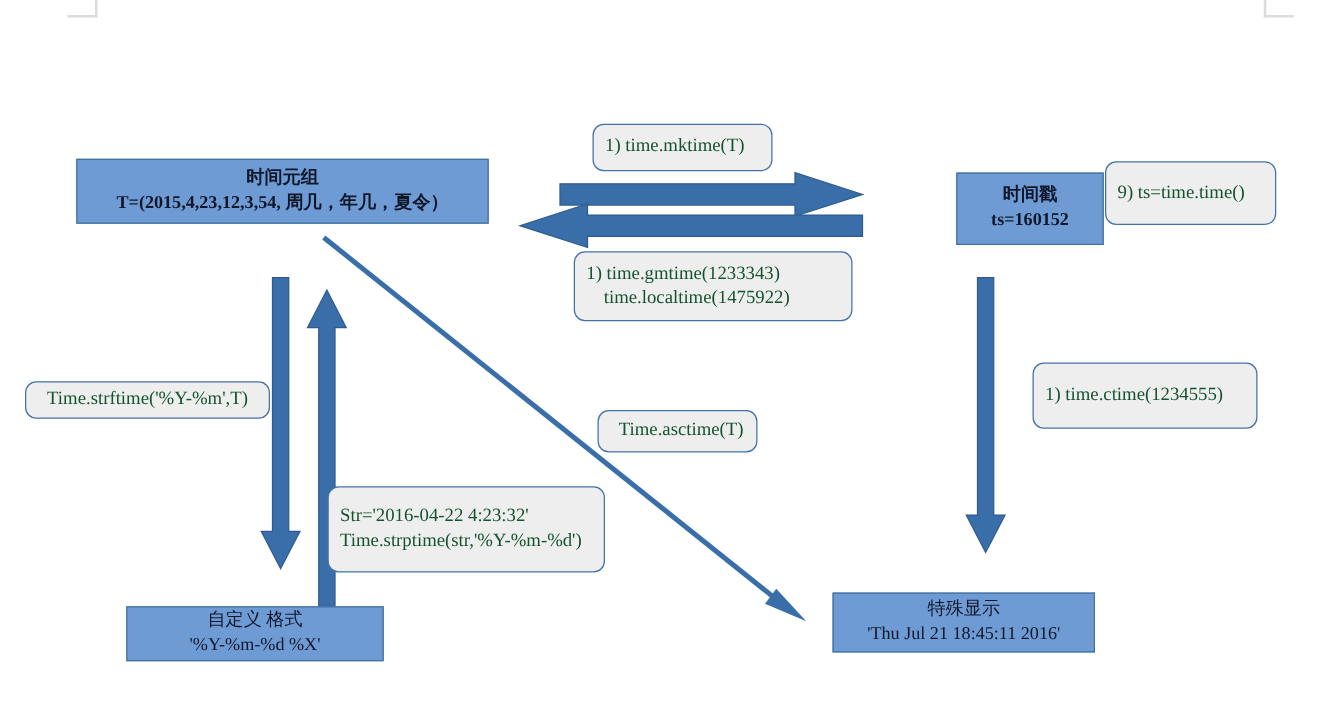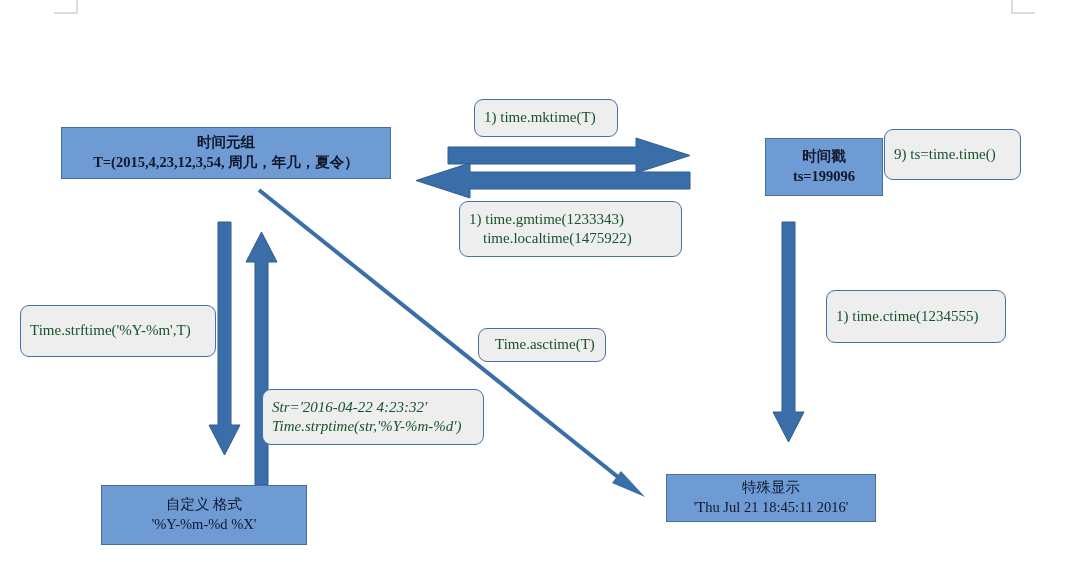--- a/index.html
+++ b/index.html
@@ -137,24 +137,24 @@
     </g>
   </svg>
 
   <div class="pbox" style="left:61px; top:127px; width:330px; height:52px;">
     <div class="l1">时间元组</div>
     <div class="l2">T=(2015,4,23,12,3,54, 周几，年几，夏令）</div>
   </div>
 
   <div class="pbox" style="left:722px; top:138px; width:118px; height:58px;margin-left:43px;">
     <div class="l1">时间戳</div>
-    <div class="l2">ts=199096</div>
+    <div class="l2">ts=160152</div>
   </div>
 
-  <div class="pbox plain" style="left:101px; top:485px; width:206px; height:60px;">
+  <div class="pbox plain" style="left:101px; top:485px; width:206px; height:44px;">
     <div class="l1">自定义 格式</div>
     <div class="l2">'%Y-%m-%d %X'</div>
   </div>
 
   <div class="pbox plain" style="left:666px; top:474px; width:210px; height:48px;text-align:center;">
     <div class="l1">特殊显示</div>
     <div class="l2">'Thu Jul 21 18:45:11 2016'</div>
   </div>
 
   <div class="callout" style="left:474px; top:99px; width:144px; height:38px;">
@@ -167,25 +167,25 @@
   </div>
 
   <div class="callout" style="left:884px; top:129px; width:137px; height:51px;">
     <div>9) ts=time.time()</div>
   </div>
 
   <div class="callout" style="left:810px; top:290px; width:180px; height:53px;margin-left:16px;">
     <div>1) time.ctime(1234555)</div>
   </div>
 
-  <div class="callout" style="left:20px; top:305px; width:196px; height:52px;">
+  <div class="callout" style="left:20px; top:305px; width:196px; height:30px;align-items:center;">
     <div>Time.strftime('%Y-%m',T)</div>
   </div>
 
-  <div class="callout" style="left:262px; top:389px; width:222px; height:56px;font-style:italic;">
+  <div class="callout" style="left:262px; top:389px; width:222px; height:69px;">
     <div>Str='2016-04-22 4:23:32'</div>
     <div>Time.strptime(str,'%Y-%m-%d')</div>
   </div>
 
   <div class="callout" style="left:478px; top:328px; width:128px; height:34px;padding-left:16px;">
     <div>Time.asctime(T)</div>
   </div>
 
 </div>
 

